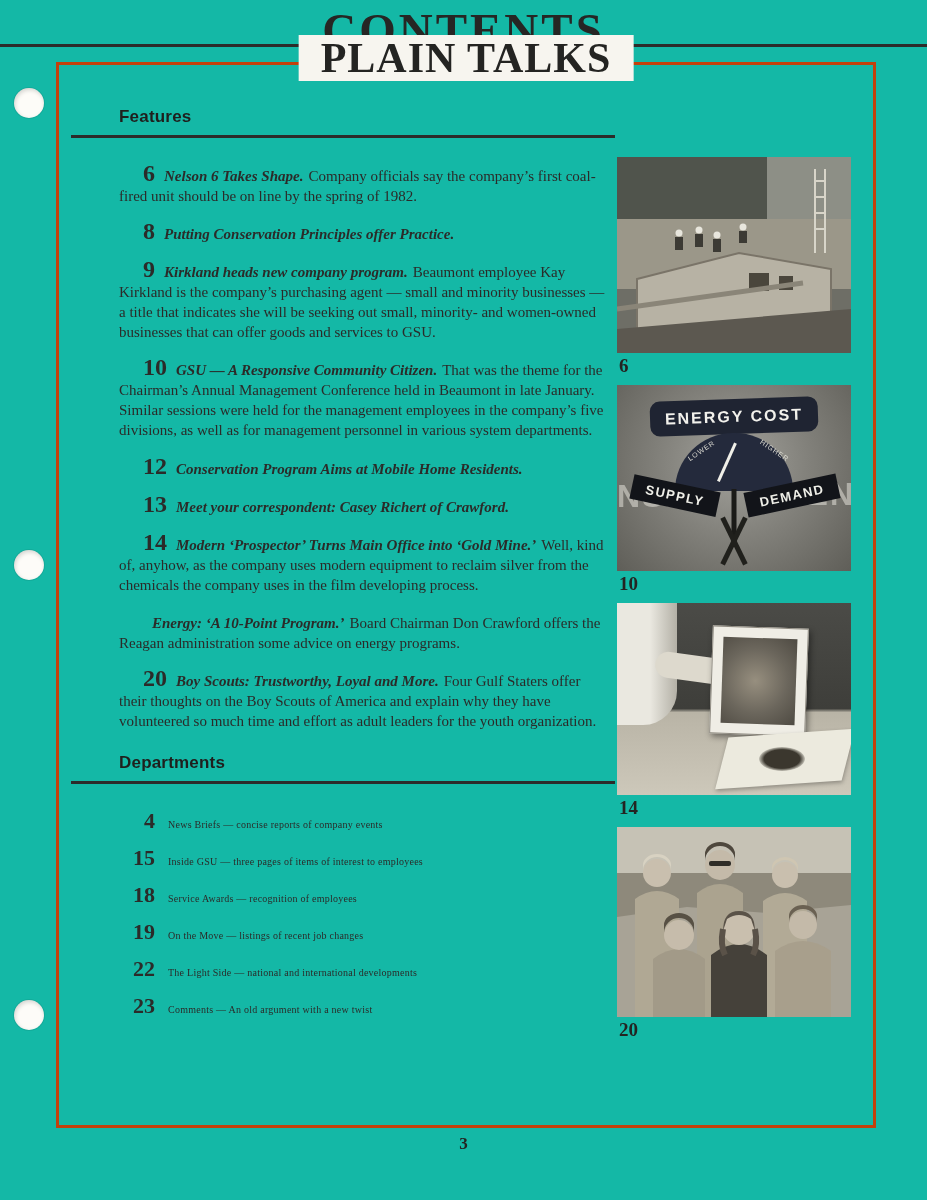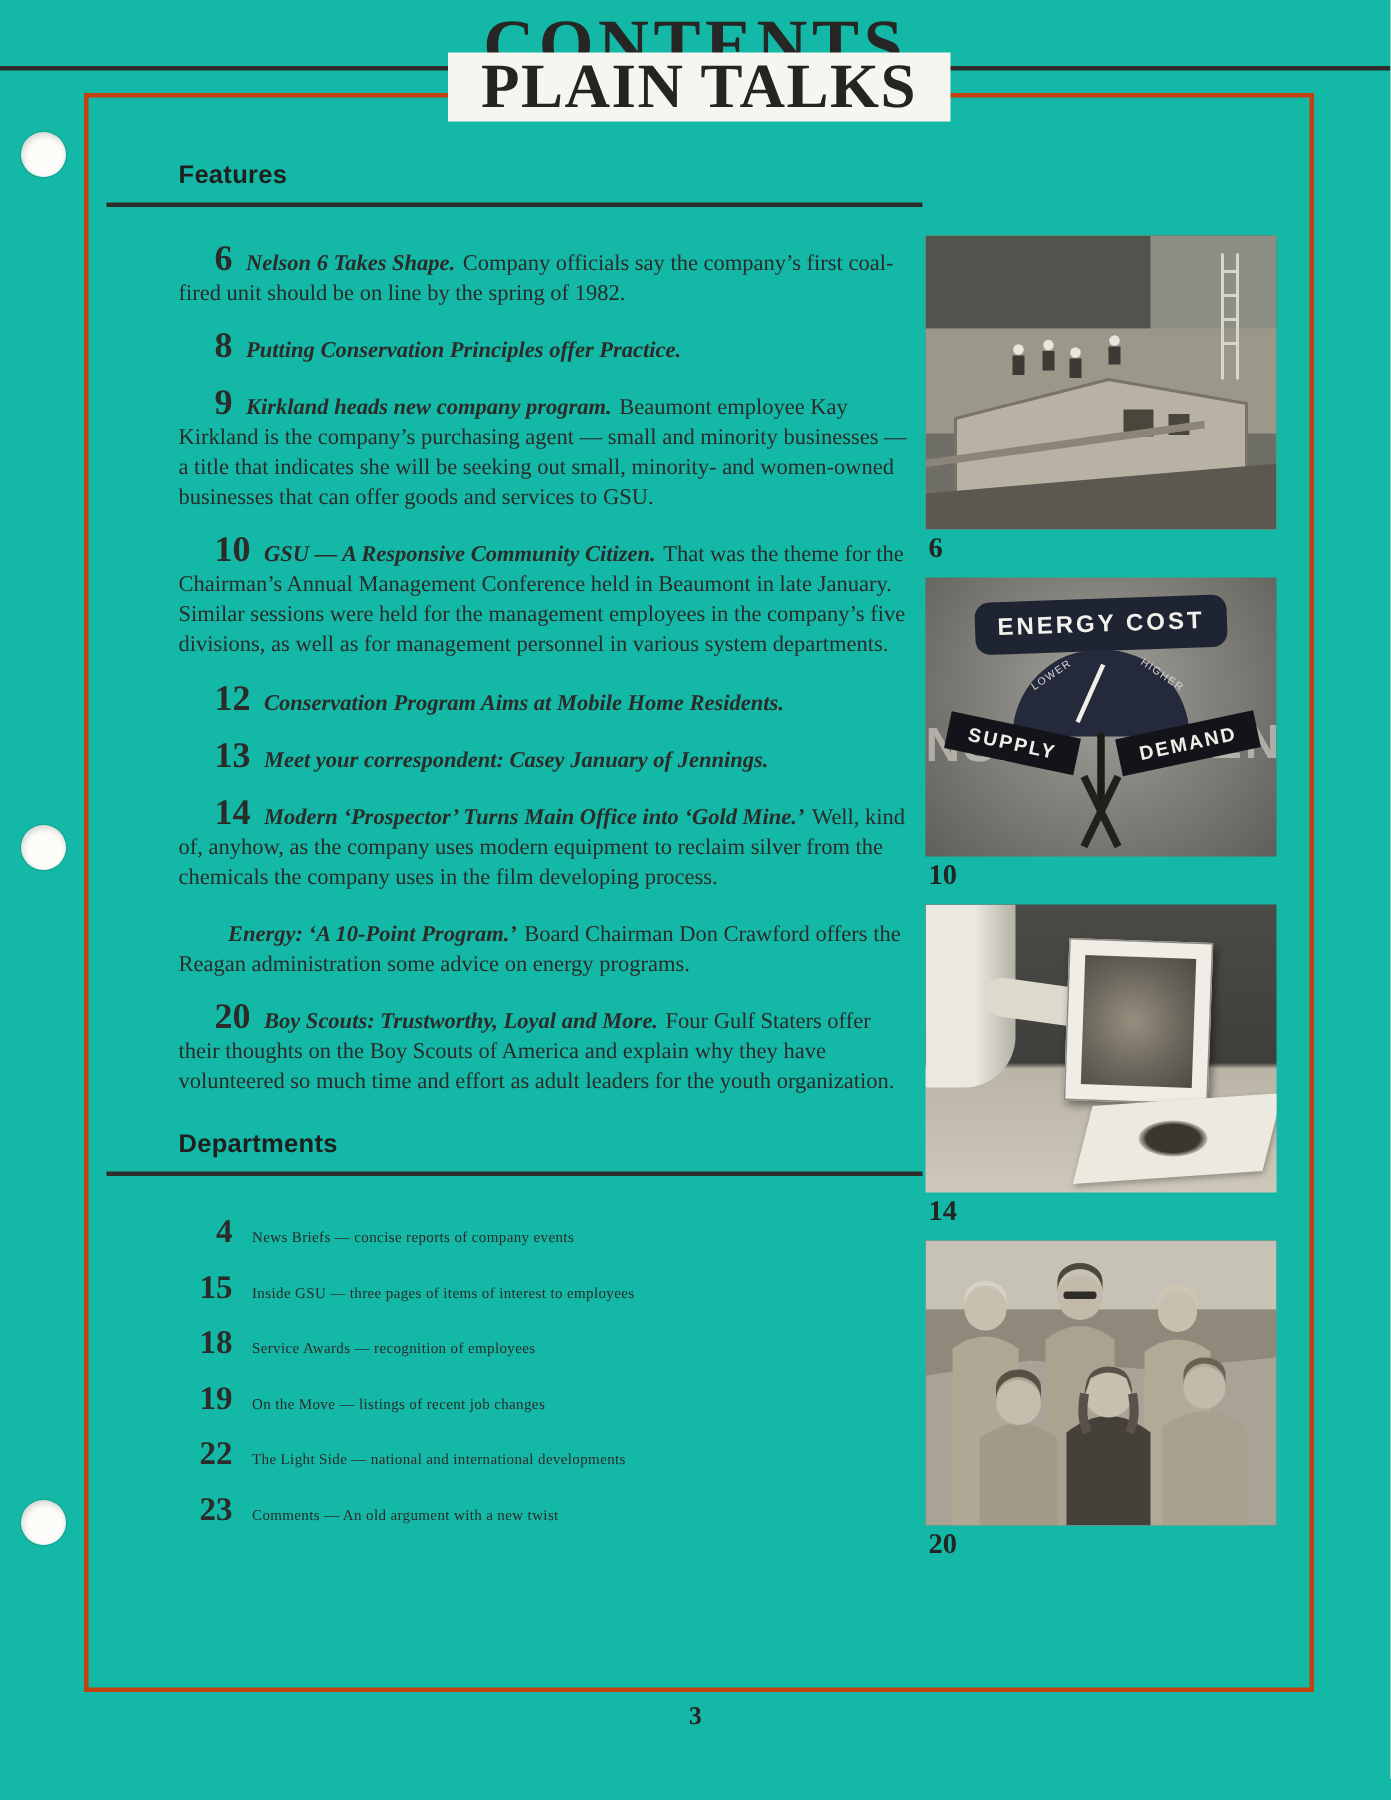--- a/index.html
+++ b/index.html
@@ -113,21 +113,21 @@
         <p class="feature-item">
           <span class="f-num">9</span><span class="f-title">Kirkland heads new company program.</span><span class="f-desc">Beaumont employee Kay Kirkland is the company’s purchasing agent — small and minority businesses — a title that indicates she will be seeking out small, minority- and women-owned businesses that can offer goods and services to GSU.</span>
         </p>
         <p class="feature-item">
           <span class="f-num">10</span><span class="f-title">GSU — A Responsive Community Citizen.</span><span class="f-desc">That was the theme for the Chairman’s Annual Management Conference held in Beaumont in late January. Similar sessions were held for the management employees in the company’s five divisions, as well as for management personnel in various system departments.</span>
         </p>
         <p class="feature-item">
           <span class="f-num">12</span><span class="f-title">Conservation Program Aims at Mobile Home Residents.</span><span class="f-desc"></span>
         </p>
         <p class="feature-item">
-          <span class="f-num">13</span><span class="f-title">Meet your correspondent: Casey January of Jennings.</span><span class="f-desc"></span>
+          <span class="f-num">13</span><span class="f-title">Meet your correspondent: Casey Richert of Crawford.</span><span class="f-desc"></span>
         </p>
         <p class="feature-item">
           <span class="f-num">14</span><span class="f-title">Modern ‘Prospector’ Turns Main Office into ‘Gold Mine.’</span><span class="f-desc">Well, kind of, anyhow, as the company uses modern equipment to reclaim silver from the chemicals the company uses in the film developing process.</span>
         </p>
         <p class="feature-item">
           <span class="f-num"></span><span class="f-title">Energy: ‘A 10-Point Program.’</span><span class="f-desc">Board Chairman Don Crawford offers the Reagan administration some advice on energy programs.</span>
         </p>
         <p class="feature-item">
           <span class="f-num">20</span><span class="f-title">Boy Scouts: Trustworthy, Loyal and More.</span><span class="f-desc">Four Gulf Staters offer their thoughts on the Boy Scouts of America and explain why they have volunteered so much time and effort as adult leaders for the youth organization.</span>
         </p>

